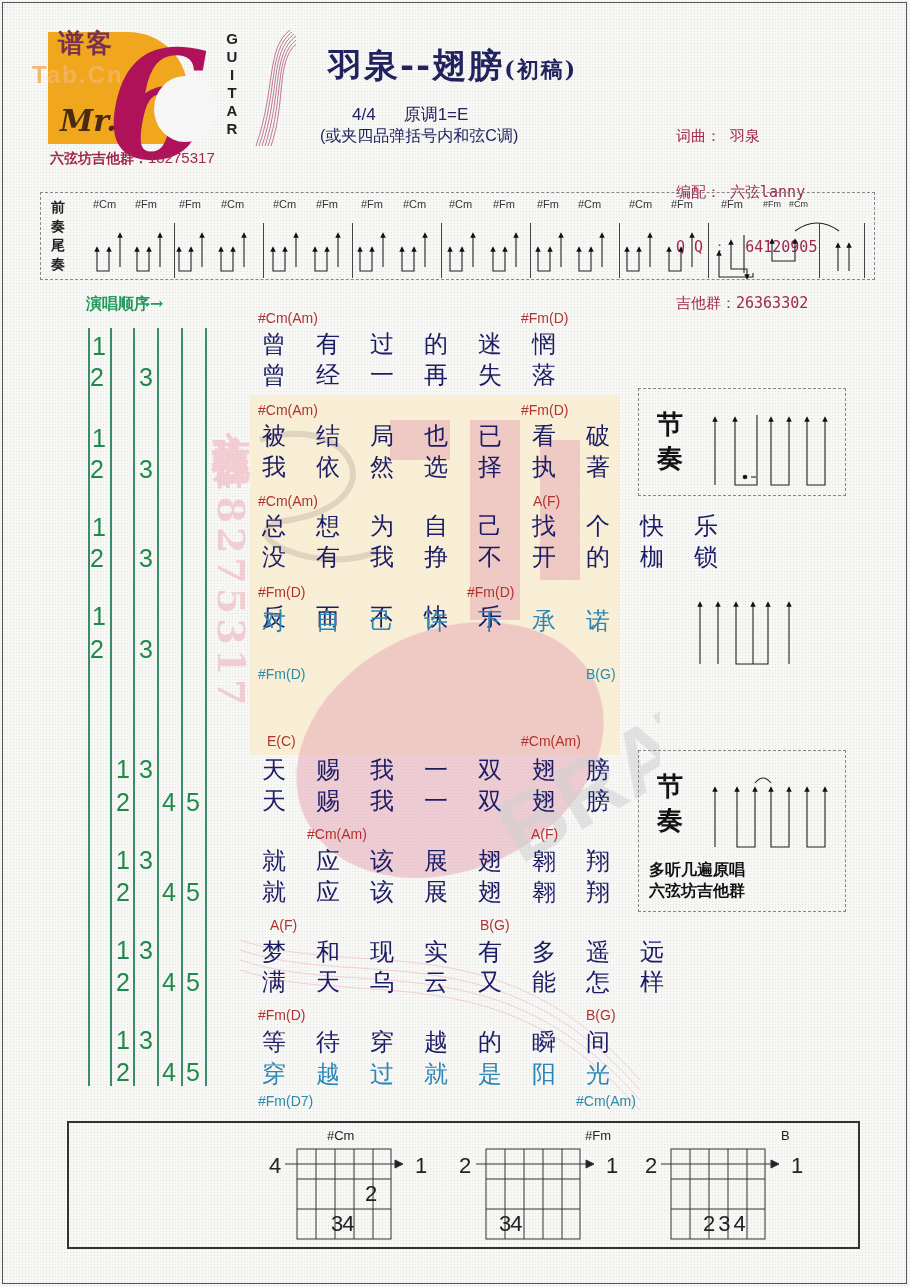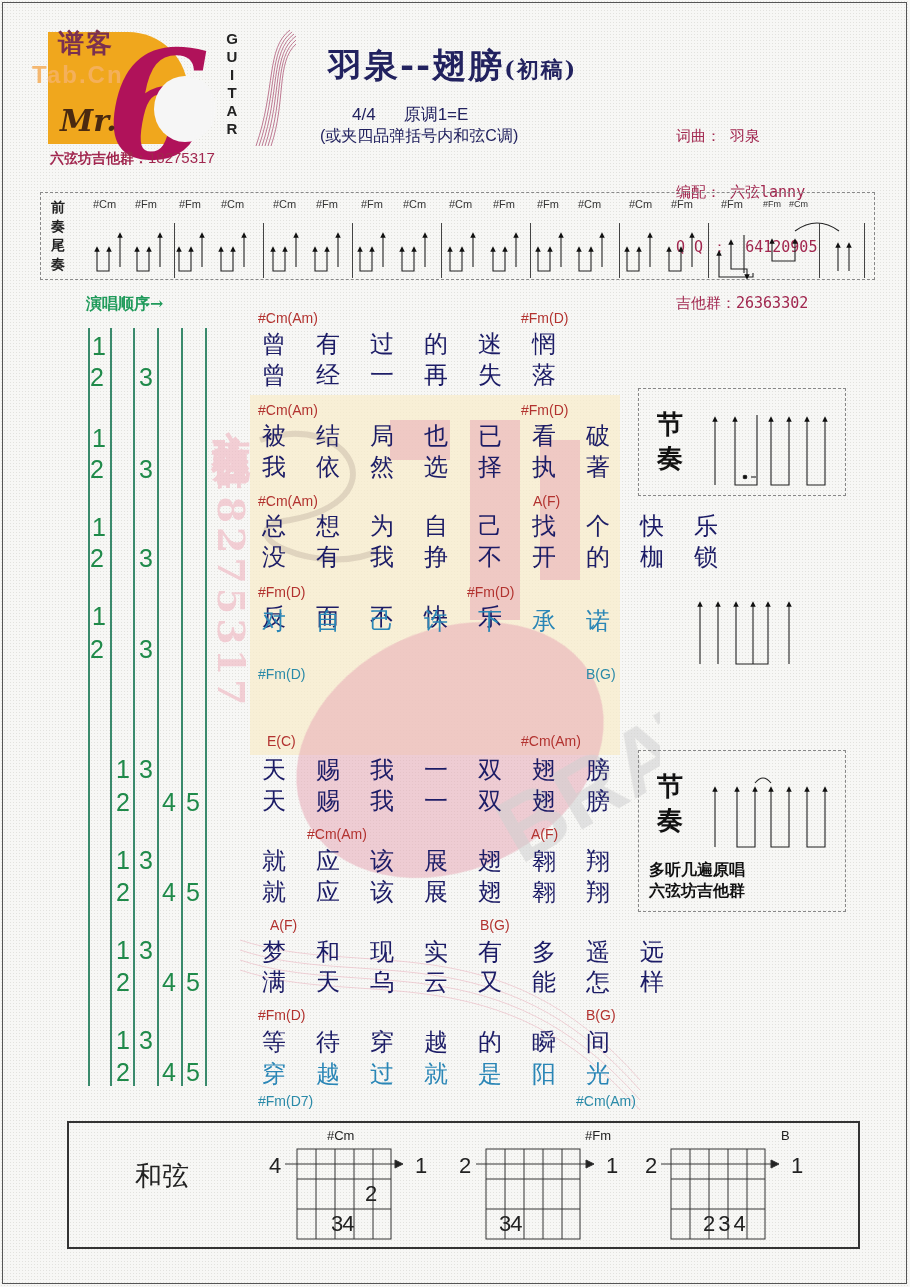--- a/index.html
+++ b/index.html
@@ -377,21 +377,20 @@
       <path d="M64 18 V76 H82 V18" marker-start="url(#ah4)" marker-end="url(#ah4)"></path>
       <path d="M100 18 V76 H118 V18" marker-start="url(#ah4)" marker-end="url(#ah4)"></path>
     </g>
   </svg>
   <div class="tip" style="left:10px;top:108px">多听几遍原唱</div>
   <div class="tip" style="left:10px;top:129px">六弦坊吉他群</div>
 </div>
 
 <div class="cbox">
   <div class="cbox-title">
-    <div>和弦</div>
   </div>
 
   <div class="cname" style="left:258px;top:6px">#Cm</div>
   <div class="fnum" style="left:200px;top:32px">4</div>
   <div class="fnum" style="left:346px;top:32px">1</div>
   <svg class="abs" style="left:214px;top:24px" width="130" height="94" viewBox="0 0 130 94">
     <g stroke="#333" stroke-width="1" fill="none">
       <rect x="14" y="2" width="94" height="90"></rect>
       <path d="M33 2 V92 M52 2 V92 M71 2 V92 M90 2 V92"></path>
       <path d="M14 32 H108 M14 62 H108"></path>

